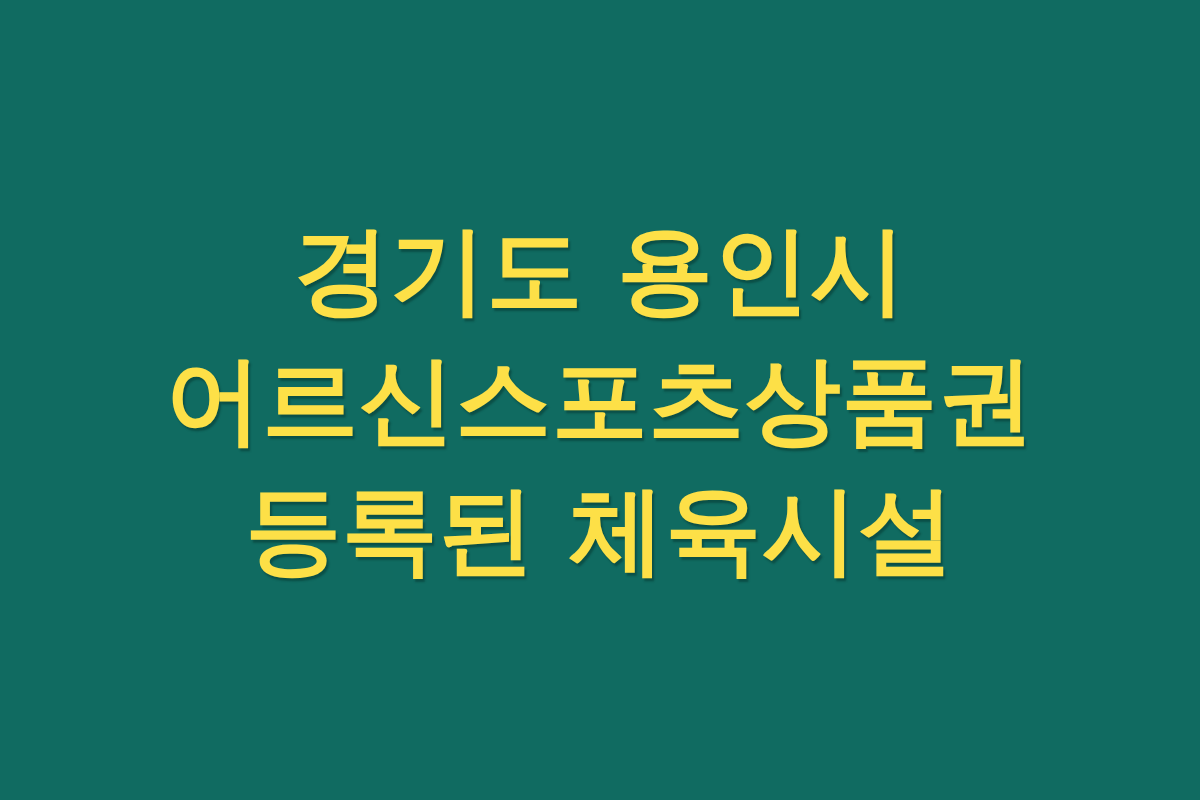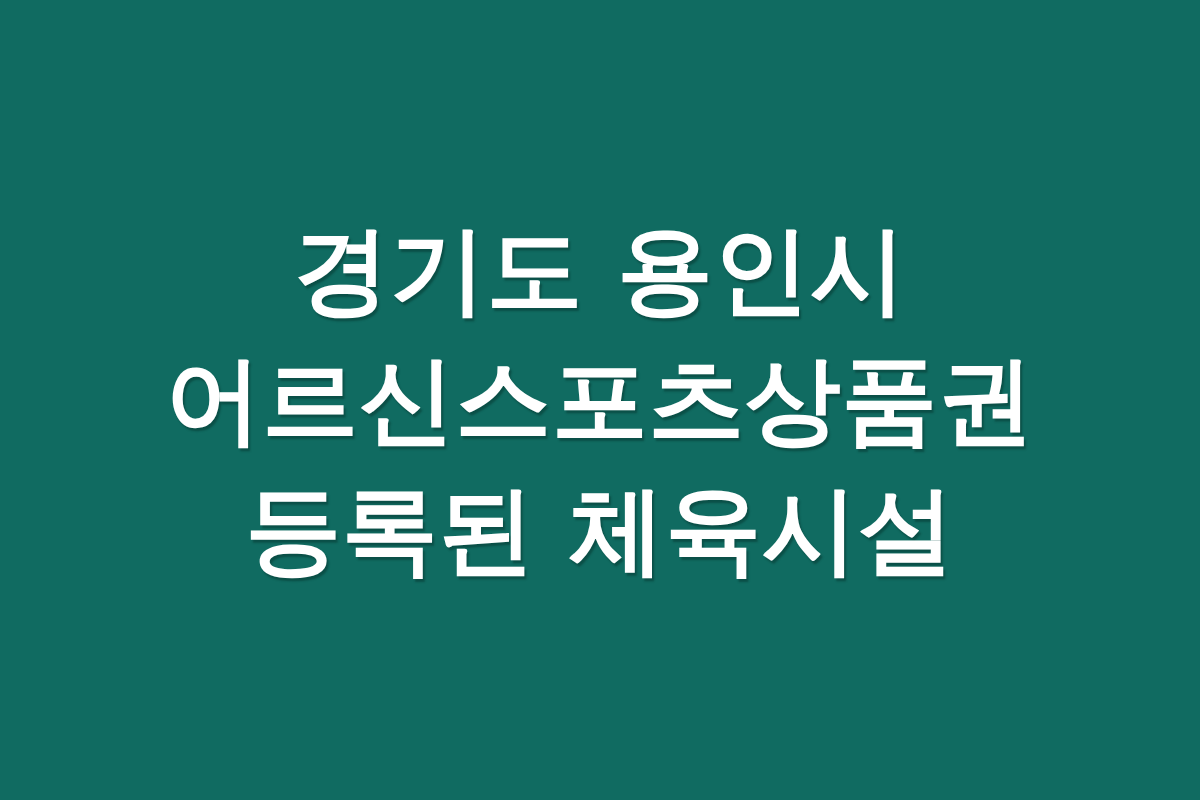--- a/index.html
+++ b/index.html
@@ -23,21 +23,21 @@
     display: flex;
     align-items: center;
     justify-content: center;
     padding: 0 96px;
   }
 
   .banner-title {
     margin: 0;
     width: 100%;
     text-align: center;
-    color: #ffffff;
+    color: #fde047;
     font-family: "DejaVu Sans", "Liberation Sans", sans-serif;
     font-weight: 700;
     font-size: 96px;
     line-height: 130px;
     letter-spacing: 0.5px;
     word-break: keep-all;
     text-shadow: 2px 3px 2px rgba(4, 46, 41, 0.45);
   }
 </style>
 </head>

